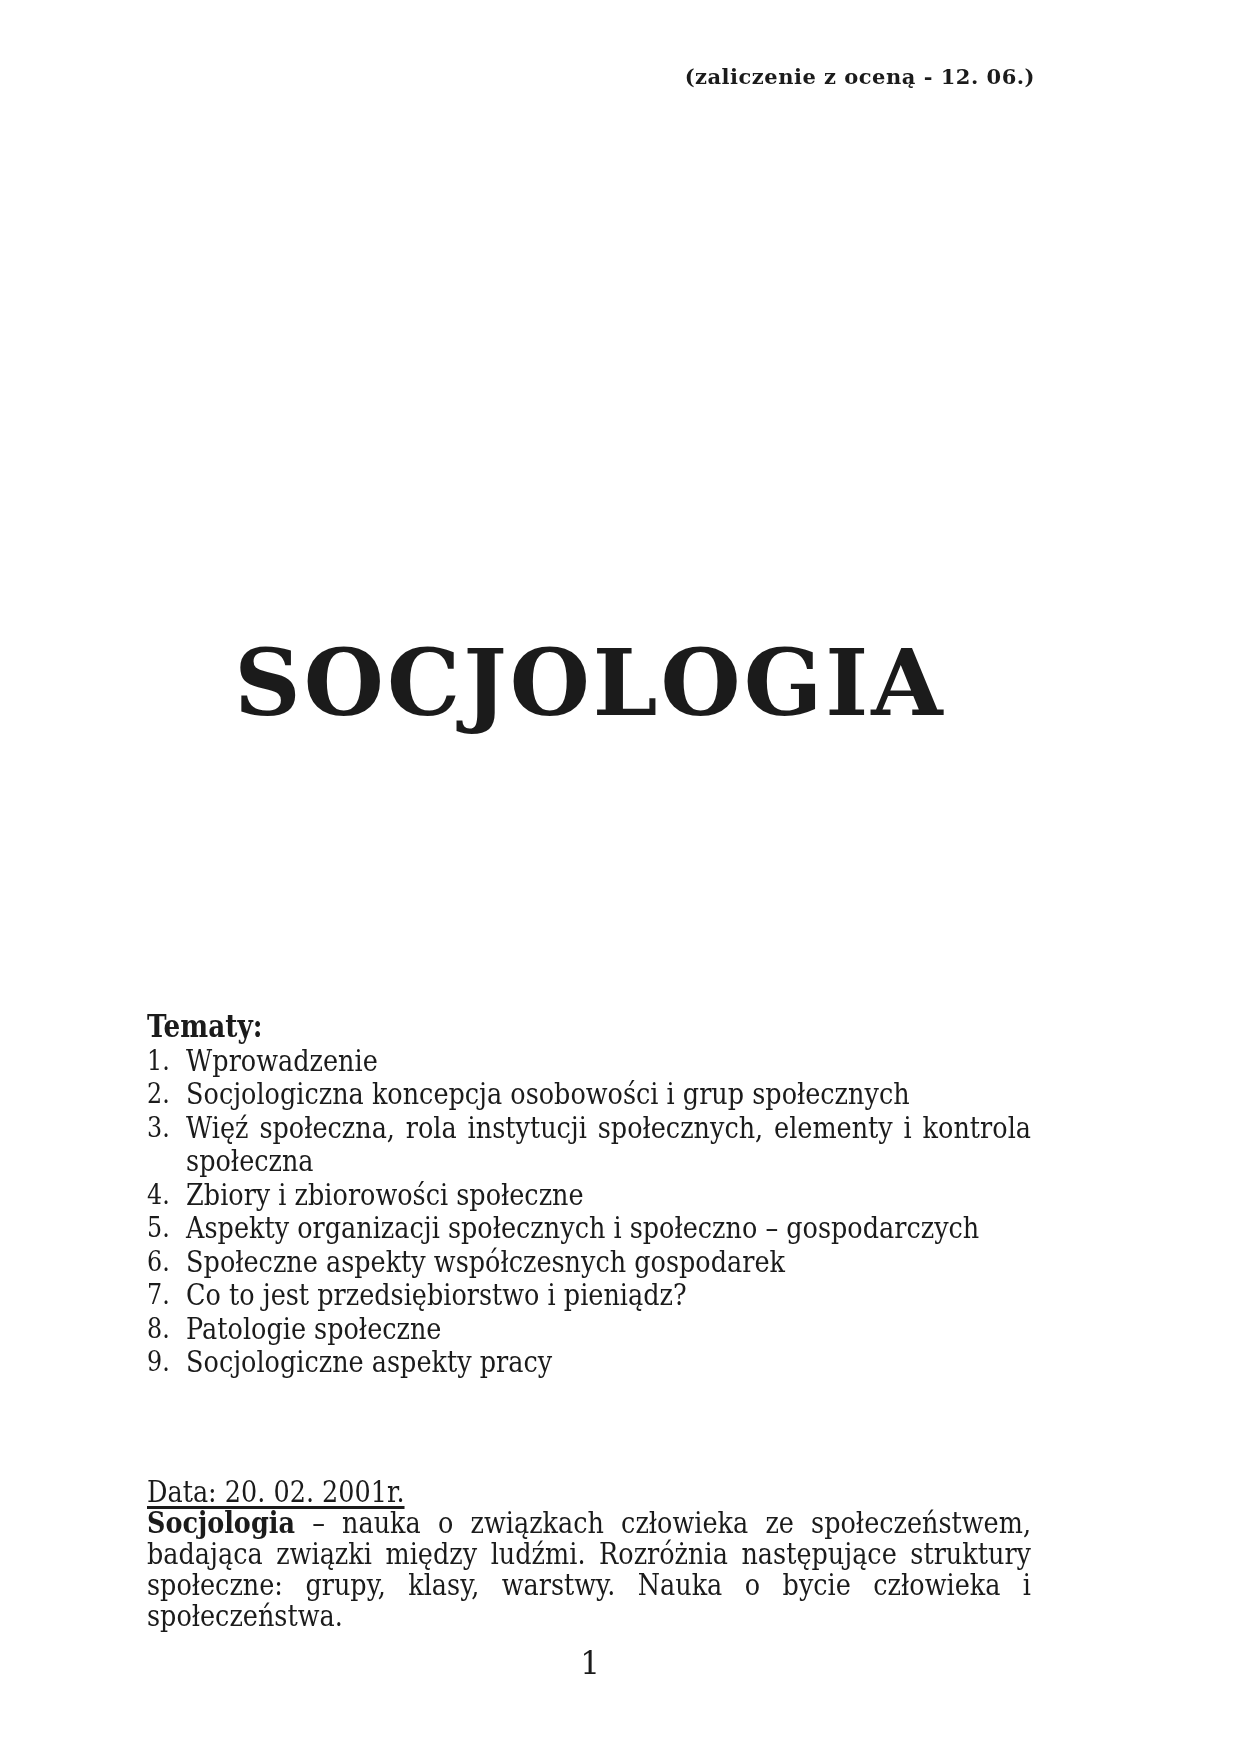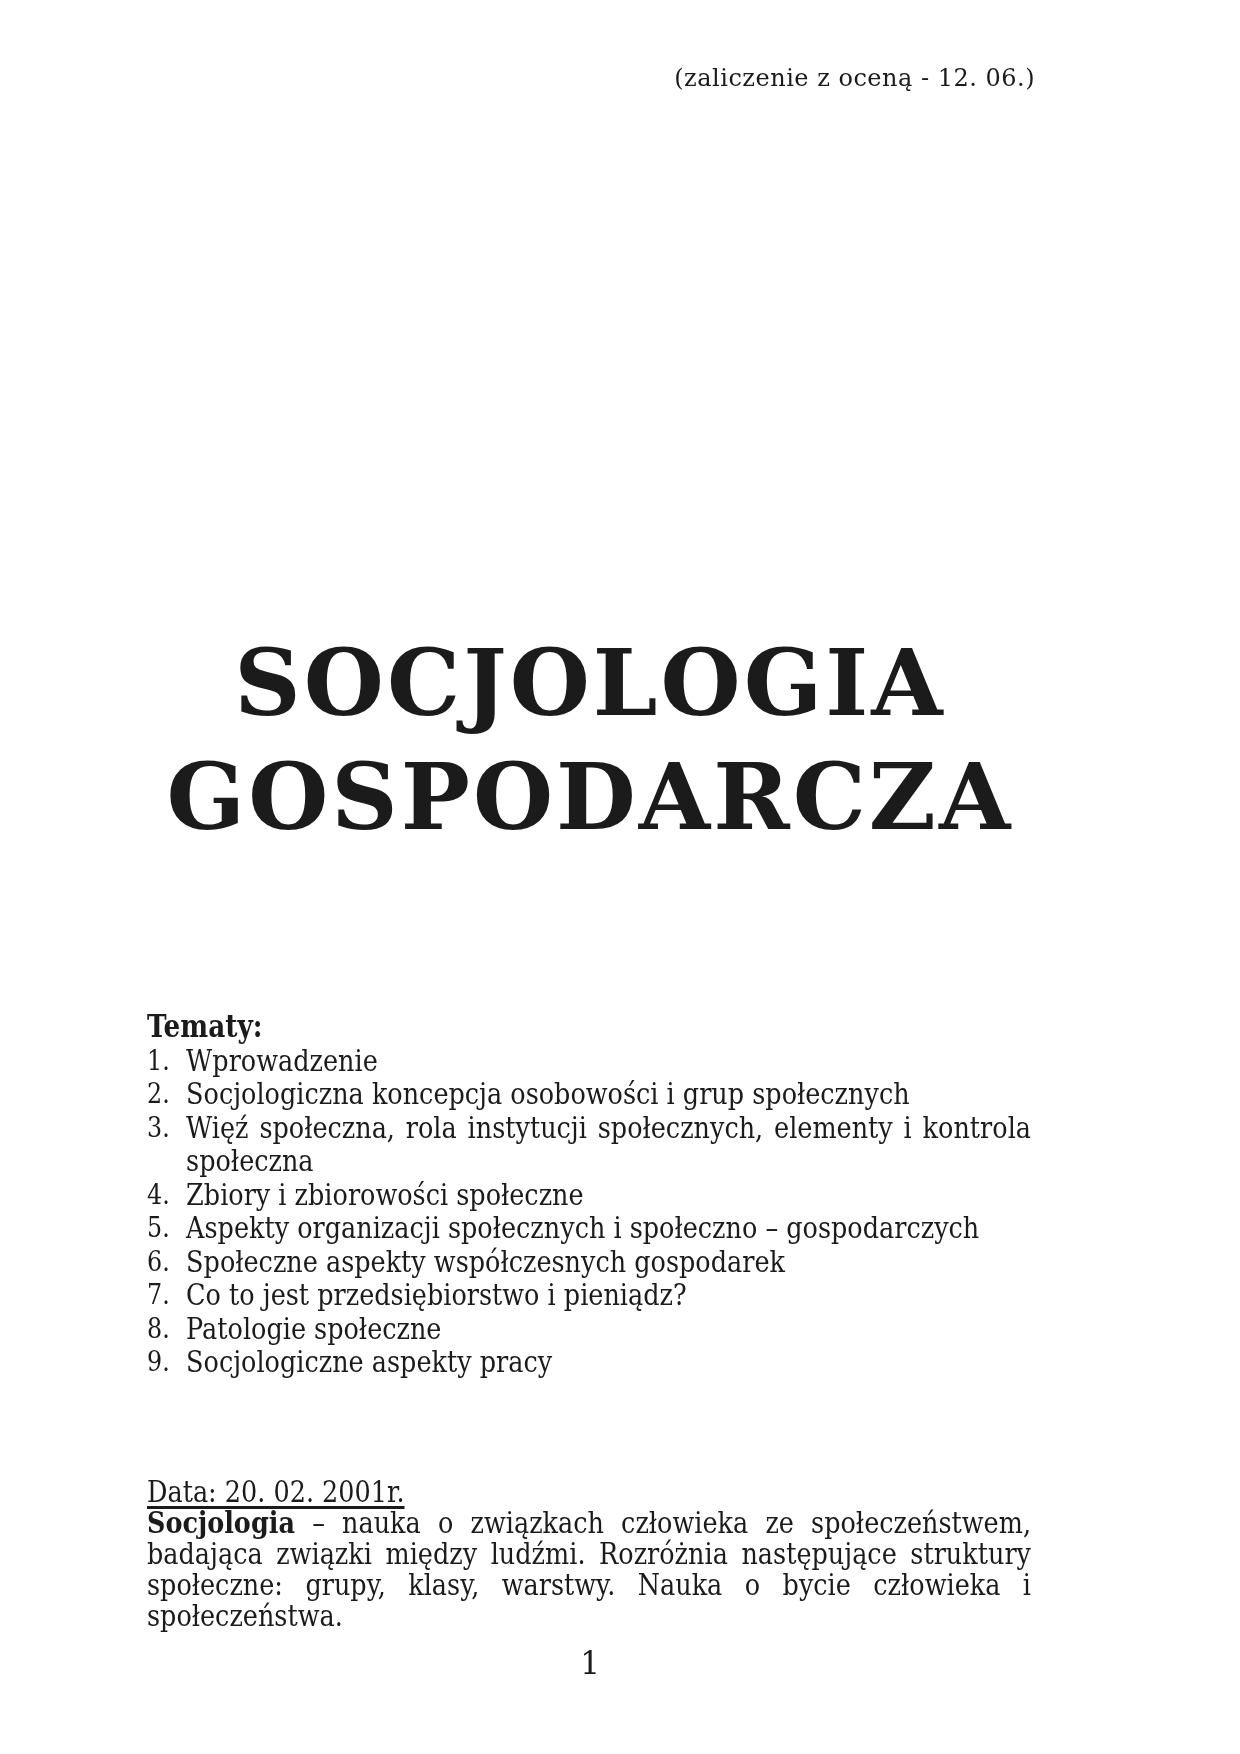--- a/index.html
+++ b/index.html
@@ -8,22 +8,22 @@
     width:1240px;height:1754px;
     margin:0 auto;
     background:#ffffff;
     font-family:"DejaVu Serif", serif;
     color:#1b1b1b;
     overflow:hidden;
   }
   .header-note{
     position:absolute;
     top:64px;right:205px;
-    font-size:24px;
-    font-weight:normal;
+    font-size:21px;
+    font-weight:bold;
     letter-spacing:.5px;
     white-space:nowrap;
   }
   .doc-title{
     position:absolute;
     top:626px;left:148px;width:884px;
     text-align:center;
     font-weight:bold;
     font-size:92px;
     line-height:114px;
@@ -76,21 +76,20 @@
 </style>
 </head>
 <body>
 
 <div class="page">
 
   <div class="header-note">(zaliczenie z oceną - 12. 06.)</div>
 
   <div class="doc-title">
     <div>SOCJOLOGIA</div>
-    <div>GOSPODARCZA</div>
   </div>
 
   <div class="topics squeeze">
     <div class="topics-heading">Tematy:</div>
 
     <div class="topic-row">
       <span class="topic-num">1.</span>
       <span class="topic-text">Wprowadzenie</span>
     </div>
     <div class="topic-row">

